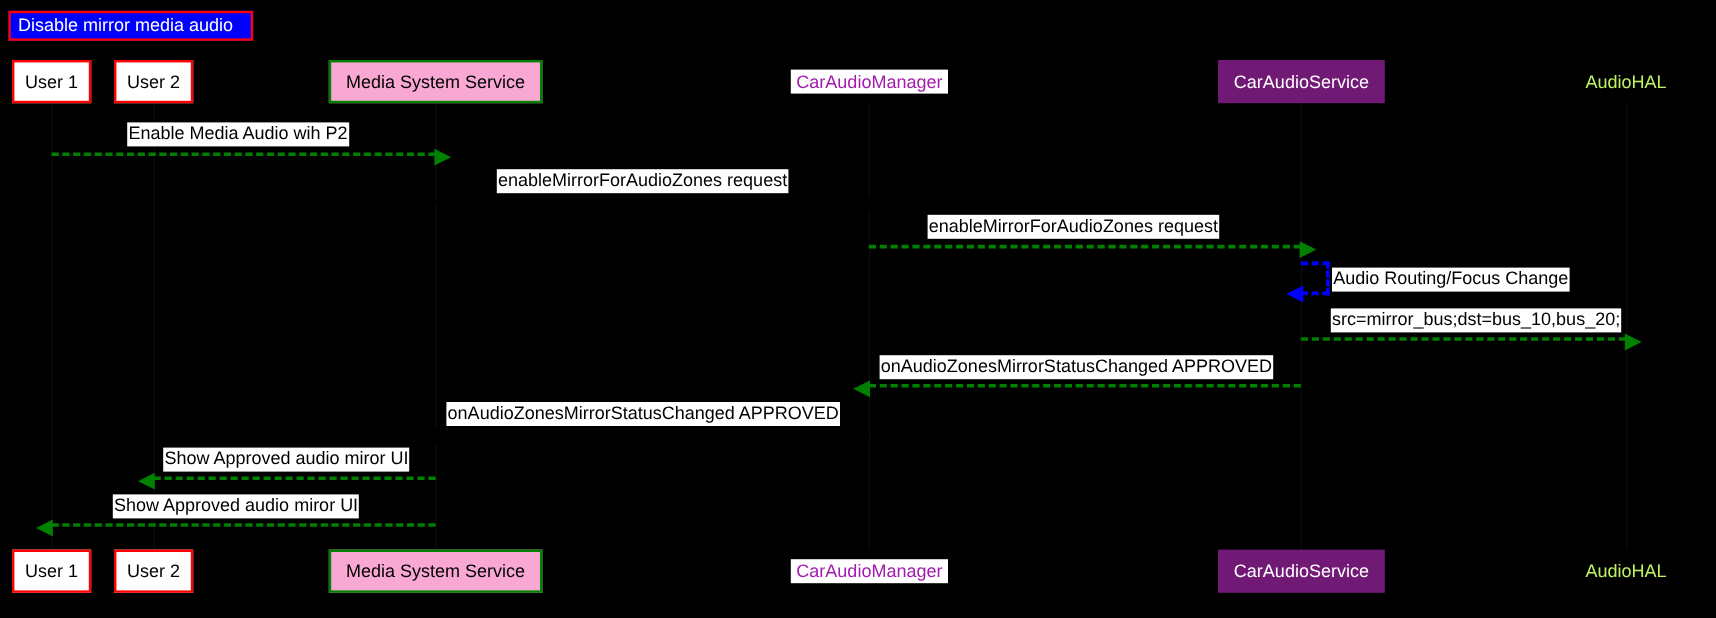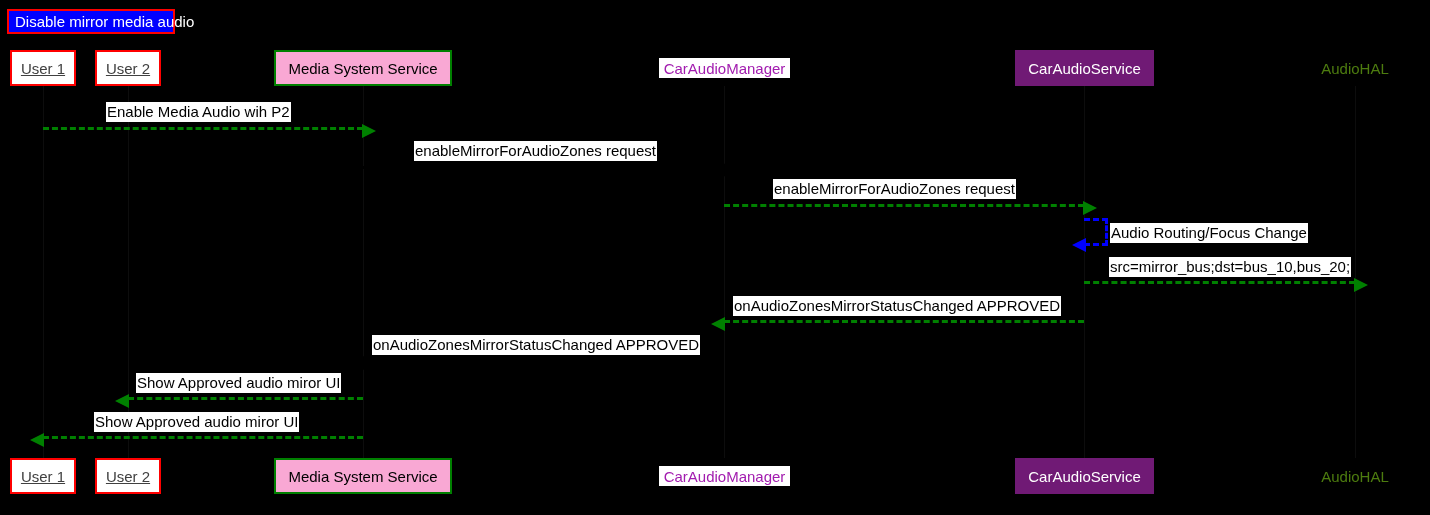--- a/index.html
+++ b/index.html
@@ -14,21 +14,21 @@
     background: #000000;
     overflow: hidden;
     font-family: "Liberation Sans", sans-serif;
   }
 
   
   .title-box {
     position: absolute;
     left: 7px;
     top: 9px;
-    width: 168px;
+    width: 204px;
     height: 25px;
     background: #0000ff;
     border: 2px solid #ff0000;
     box-sizing: border-box;
     display: flex;
     align-items: center;
     justify-content: flex-start;
     padding-left: 6px;
     color: #ffffff;
     font-size: 15px;
@@ -44,43 +44,42 @@
     align-items: center;
     justify-content: center;
     font-size: 15px;
     line-height: 1;
     white-space: nowrap;
     height: 36px;
   }
   .p-red {
     background: #ffffff;
     border: 2px solid #ff0000;
-    color: #404040;
-    text-decoration: underline;
+    color: #000000;
   }
   .p-green {
     background: #f9a8d4;
     border: 2px solid #008000;
     color: #000000;
   }
   .p-white {
     background: #ffffff;
     border: none;
     color: #a21caf;
     height: 20px;
   }
   .p-blue {
     background: #701a75;
     border: none;
     color: #ffffff;
   }
   .p-plain {
     background: transparent;
     border: none;
-    color: #4d7c0f;
+    color: #bef264;
     height: 20px;
   }
 
   
   .lifeline {
     position: absolute;
     width: 1px;
     background: #0d0d0d;
     top: 86px;
     height: 372px;

